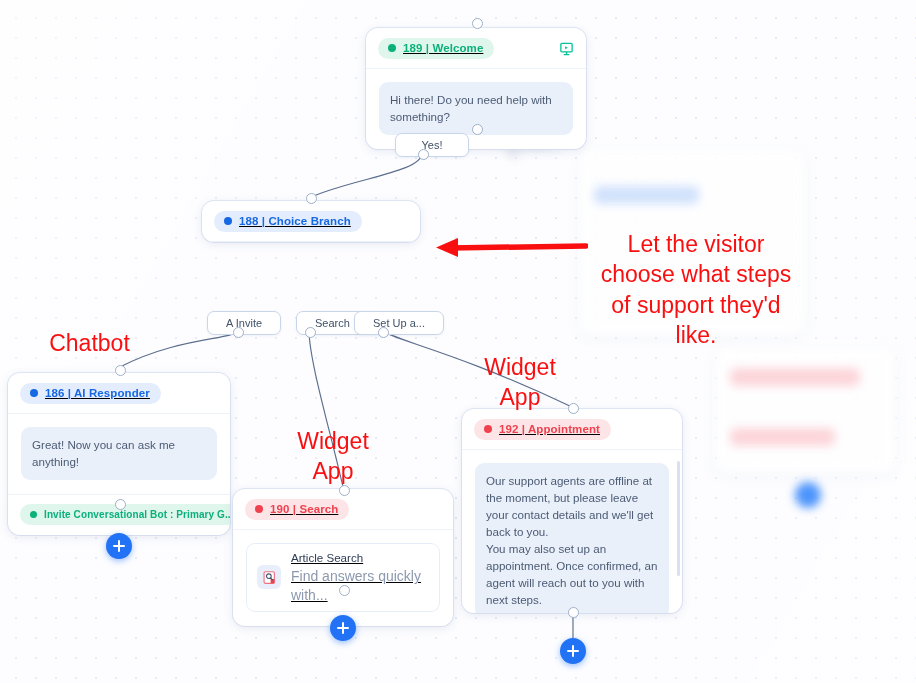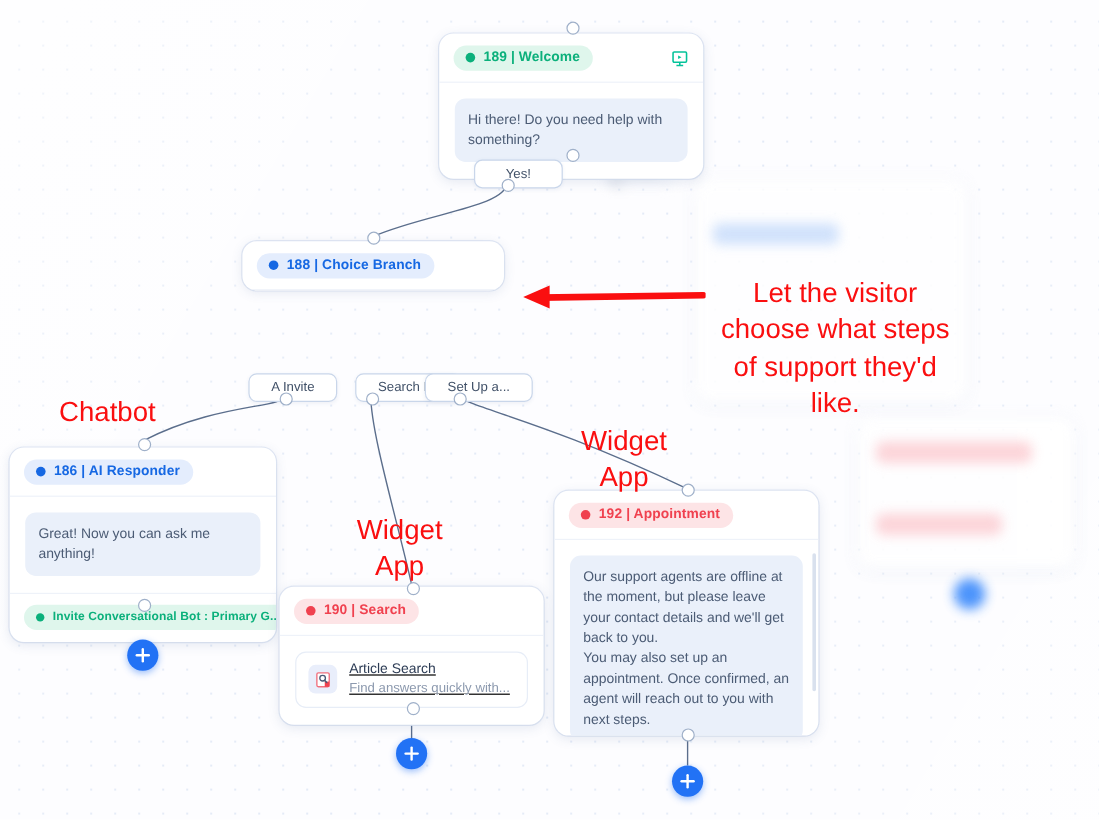--- a/index.html
+++ b/index.html
@@ -27,20 +27,21 @@
     position:absolute;z-index:3;
     background:#ffffff;
     border-radius:12px;
     box-shadow:0 2px 10px rgba(64,90,150,0.13), 0 0 0 1px rgba(225,232,245,0.9);
     overflow:hidden;
   }
   .node-head{
     display:flex;align-items:center;justify-content:space-between;
     padding:10px 12px 9px 12px;
     border-bottom:1px solid #eef2f9;
+    text-decoration:underline;
   }
   .badge{
     display:inline-flex;align-items:center;gap:7px;
     padding:4px 11px 5px 10px;border-radius:20px;
     font-size:11.5px;font-weight:bold;letter-spacing:.1px;
     white-space:nowrap;
   }
   .badge .dot{width:8px;height:8px;border-radius:50%;display:inline-block;flex:0 0 auto;}
   .badge.green{background:#dff6ec;color:#0bb07b;}
   .badge.green .dot{background:#0bb07b;}
@@ -60,21 +61,21 @@
   .node-foot{
     border-top:1px solid #eef2f9;
     padding:9px 12px 10px 12px;
   }
   .tile{
     display:flex;align-items:center;gap:10px;
     border:1px solid #e7edf7;border-radius:9px;
     padding:7px 10px;background:#fff;text-decoration:underline;
   }
   .tile-txt-1{font-size:11.6px;color:#2d3c55;line-height:1.25;}
-  .tile-txt-2{font-size:11px;color:#8c99ae;line-height:1.3;margin-top:2px;}
+  .tile-txt-2{font-size:14px;color:#8c99ae;line-height:1.3;margin-top:2px;}
 
   
   .chip{
     position:absolute;z-index:4;
     background:#ffffff;border:1px solid #c9d6ea;border-radius:7px;
     font-size:11px;color:#415168;
     padding:5px 18px;white-space:nowrap;
     box-shadow:0 1px 3px rgba(70,100,160,.07);
   }
   .port{

